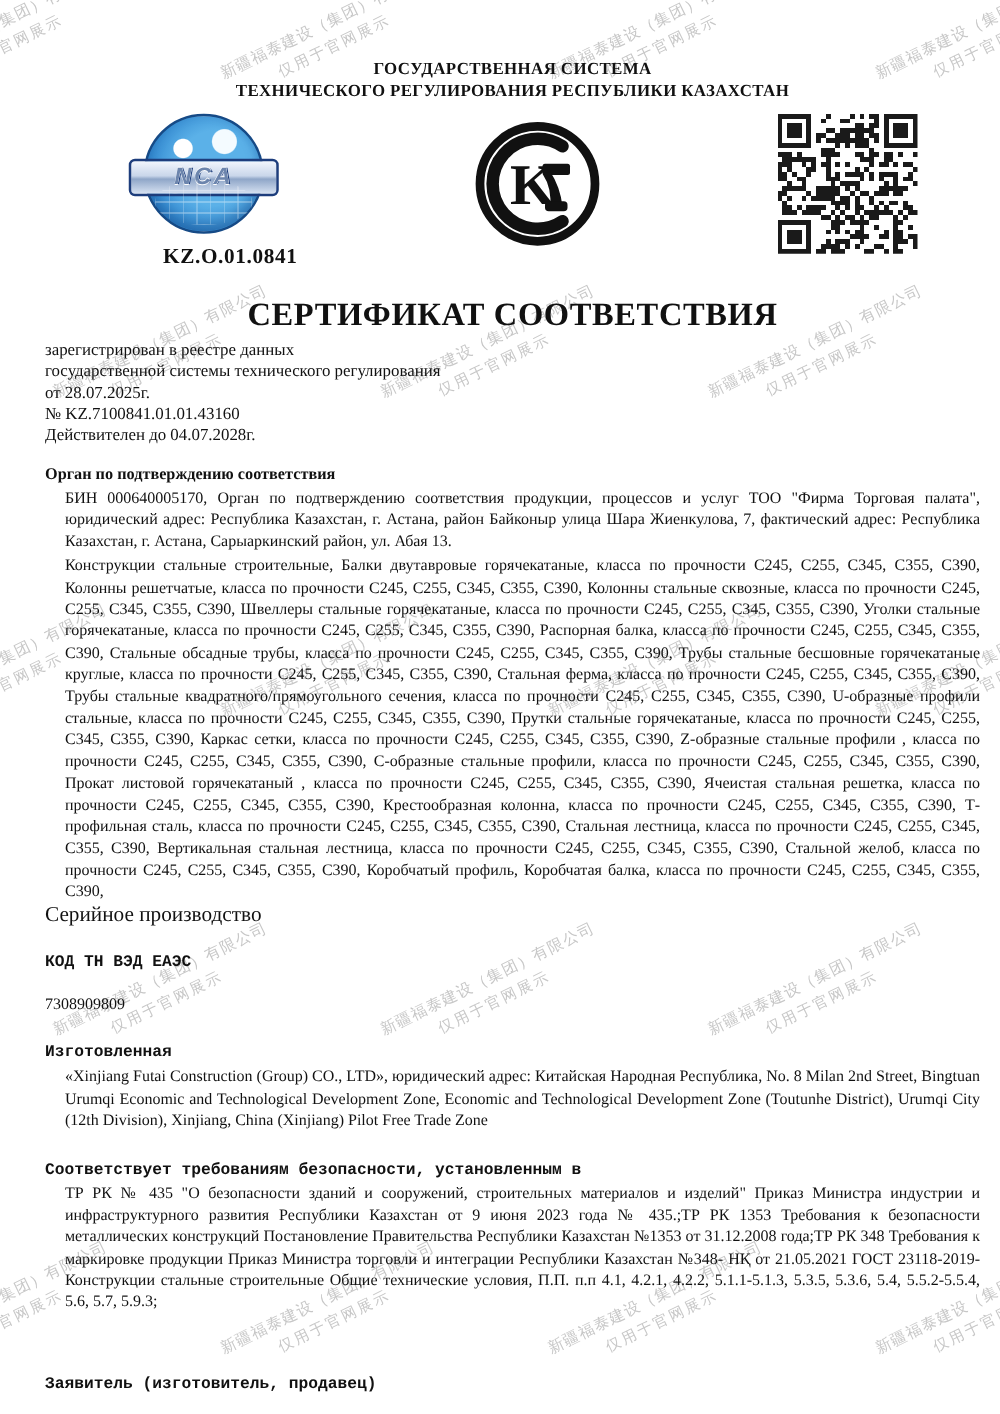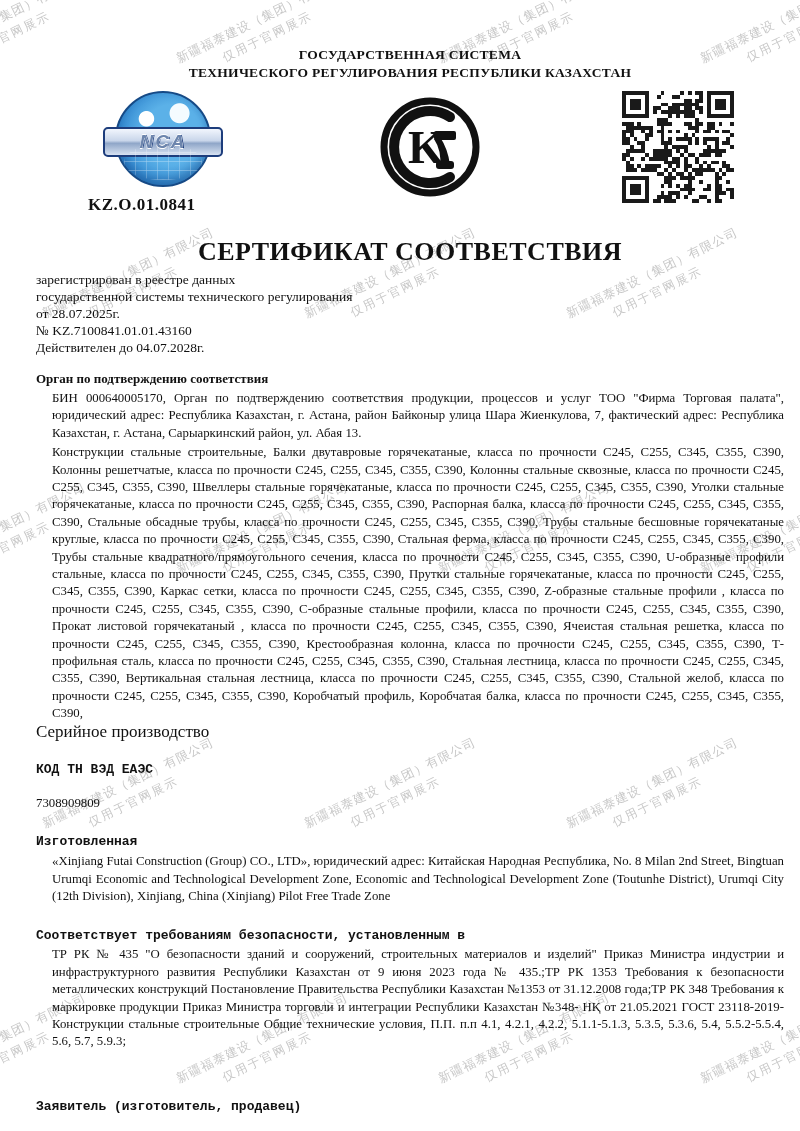--- a/index.html
+++ b/index.html
@@ -26,21 +26,21 @@
   .content{position:relative;z-index:1;padding:46px 16px 0 36px;}
   .hdr{
     text-align:center;font-weight:bold;font-size:13.5px;line-height:1.3;
     letter-spacing:.3px;
   }
   
   .logo-row{
     display:flex;align-items:flex-start;justify-content:space-between;
     margin:10px 44px 0 52px;height:132px;
   }
-  .nca-block{width:150px;text-align:left;}
+  .nca-block{width:150px;text-align:right;}
   .nca-globe{
     position:relative;width:92px;height:92px;margin:0 auto;
     border-radius:50%;
     background:
       radial-gradient(circle at 32% 28%, #ffffff 0 8%, rgba(255,255,255,0) 9%),
       radial-gradient(circle at 68% 22%, #f4fbff 0 10%, rgba(255,255,255,0) 11%),
       radial-gradient(circle at 25% 60%, #eaf6ff 0 7%, rgba(255,255,255,0) 8%),
       radial-gradient(circle at 60% 45%, #5bb1e8 0 40%, #2f86cf 75%, #1c5fa8 100%);
     border:2px solid #164a86;
     box-shadow:inset 0 -6px 10px rgba(10,50,110,.35);

